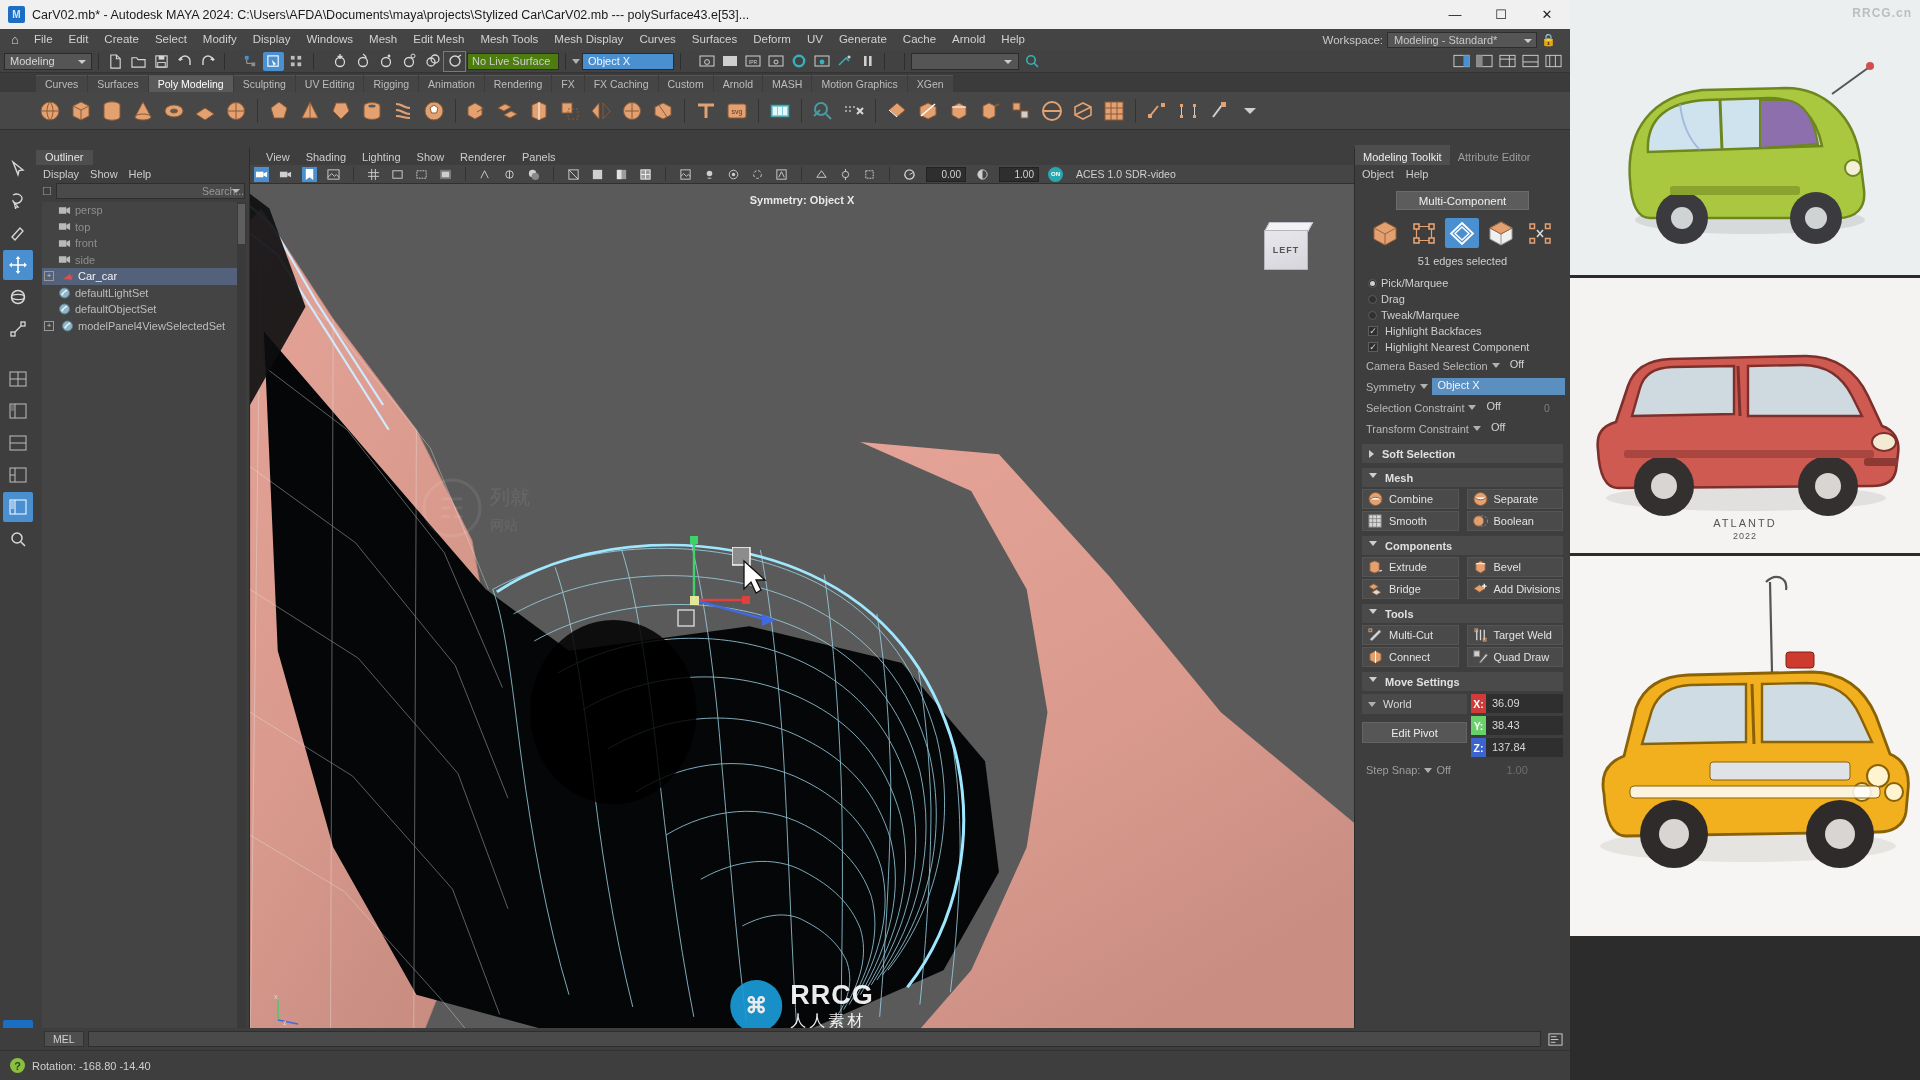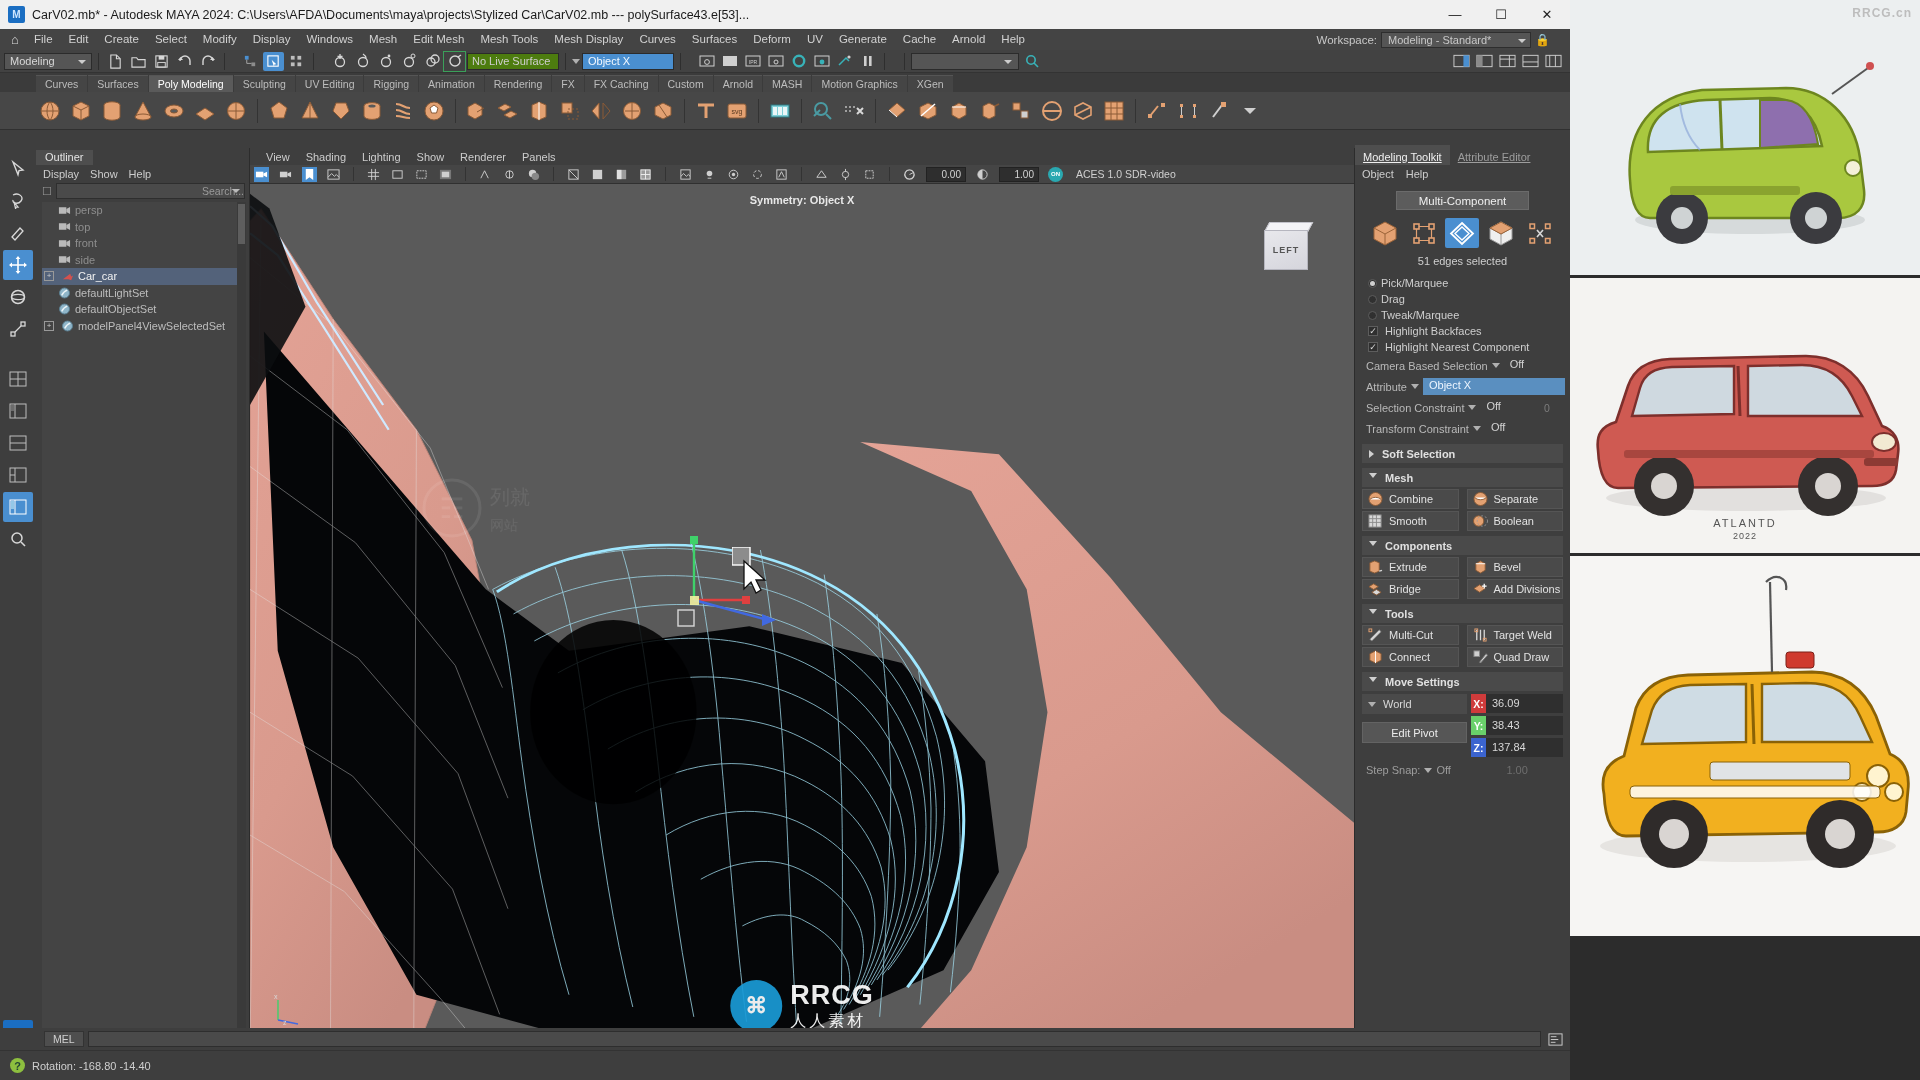--- a/index.html
+++ b/index.html
@@ -20,21 +20,21 @@
   .winbtns { margin-left:auto; display:flex; height:29px; }
   .winbtns div { width:46px; height:29px; display:flex; align-items:center;
      justify-content:center; font-size:13px; color:#222; }
 
   
   .menubar { height:21px; background:#444444; display:flex; align-items:center;
      font-size:11.5px; color:#d2d2d2; padding-left:4px; }
   .menubar .mitem { padding:0 8px; line-height:21px; height:21px; white-space:nowrap; }
   .homeicon { width:22px; text-align:center; color:#d8d8d8; font-size:13px; }
   .wsgroup { margin-left:auto; display:flex; align-items:center; gap:4px;
-     font-size:11.5px; color:#c8c8c8; padding-right:20px; }
+     font-size:11.5px; color:#c8c8c8; padding-right:14px; }
   .wsbox { background:#555; border:1px solid #2e2e2e; height:16px; line-height:14px;
      padding:0 16px 0 6px; font-size:11px; position:relative; min-width:150px;}
   .wsbox:after{content:"";position:absolute;right:4px;top:6px;border-left:4px solid transparent;
      border-right:4px solid transparent;border-top:4px solid #ccc;}
 
   
   .statusline { height:23px; background:#424242; display:flex; align-items:center;
      padding-left:4px; gap:2px; border-bottom:1px solid #333; }
   .menuset { background:#555; border:1px solid #2b2b2b; height:17px; width:88px;
      font-size:11px; color:#d8d8d8; line-height:15px; padding-left:5px; position:relative; }
@@ -132,21 +132,21 @@
      border:1px solid #b6b6bf; display:flex; align-items:center; justify-content:center;
      font-size:9px; color:#555; letter-spacing:1px; font-weight:bold;text-align:center; }
   .viewcube .top { position:absolute; left:2px; top:2px; width:44px; height:10px;
      background:#f3f3f6; border:1px solid #c2c2ca;
      transform:skewX(-28deg); transform-origin:bottom left; }
 
   
   .mtk { width:216px; background:#3e3e3e; border-left:1px solid #2c2c2c;
      display:flex; flex-direction:column; }
   .mtktabs { height:17px; display:flex; align-items:flex-end; }
-  .mtktabs .t { font-size:11px; padding:6px 8px 2px 8px; color:#9d9d9d;text-decoration:underline; }
+  .mtktabs .t { font-size:11px; padding:6px 8px 2px 8px; color:#9d9d9d; }
   .mtktabs .t.active { background:#4e4e4e; color:#efefef; }
   .mtkmenu { height:17px; display:flex; align-items:center; gap:12px; font-size:11px;
      color:#cdcdcd; padding-left:7px; }
   .mtkbody { flex:1; padding:6px 5px 0 5px; overflow:hidden; }
   .multibtn { height:19px; background:#5c5c5c; border:1px solid #6b6b6b;
      margin:3px 36px 6px 36px; display:flex; align-items:center; justify-content:center;
      font-size:11.5px; color:#efefef; }
   .comprow { display:flex; justify-content:space-around; align-items:center; padding:2px 6px 2px 6px; }
   .comprow .cb { width:34px; height:30px; display:flex; align-items:center; justify-content:center; }
   .comprow .cb.sel { background:#4a8fd0; border-radius:2px; }
@@ -1260,21 +1260,21 @@
               <span>Highlight Nearest Component</span>
             </div>
           </div>
         <div id="mtk-fields">
             <div class="fieldrow">
               <span class="lbl">Camera Based Selection</span>
               <span class="caret"></span>
               <div class="valbox plain">Off</div>
             </div>
             <div class="fieldrow">
-              <span class="lbl">Attribute</span>
+              <span class="lbl">Symmetry</span>
               <span class="caret"></span>
               <div class="valbox blue">Object X</div>
             </div>
             <div class="fieldrow">
               <span class="lbl">Selection Constraint</span>
               <span class="caret"></span>
               <div class="valbox plain">Off</div>
               <span class="smallnum">0</span>
             </div>
             <div class="fieldrow">

